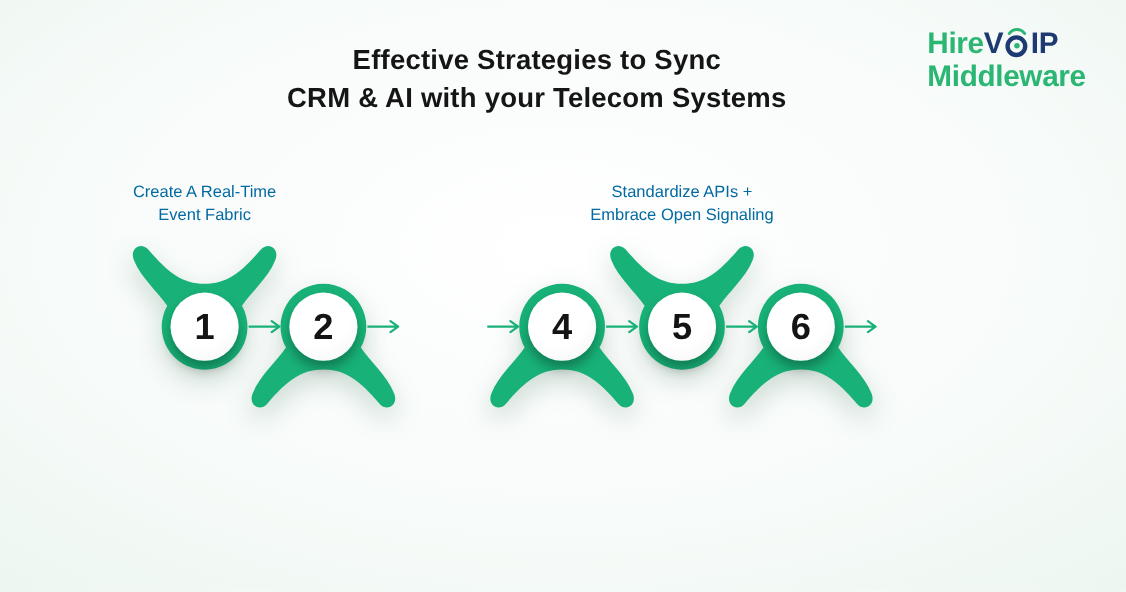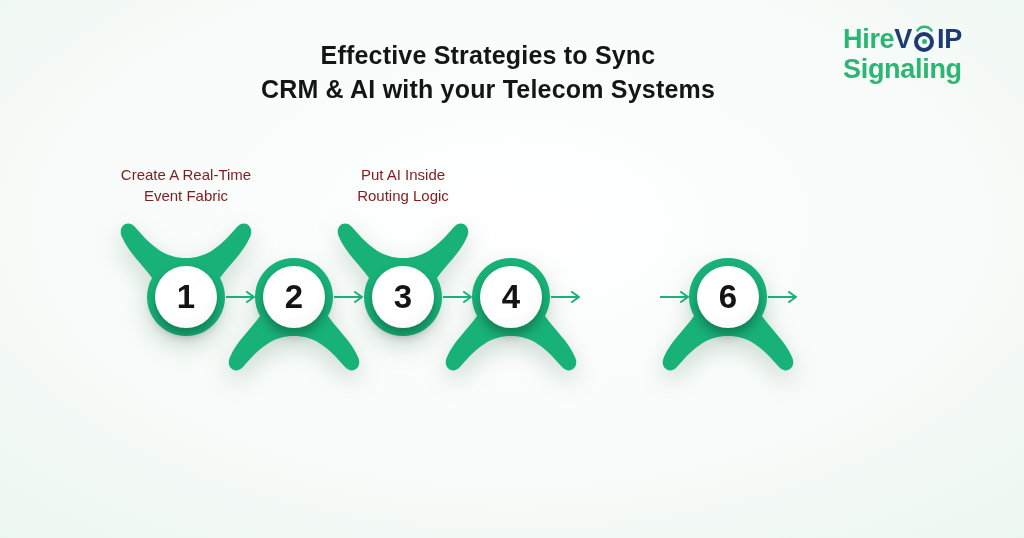--- a/index.html
+++ b/index.html
@@ -52,21 +52,21 @@
     position:absolute; left:79px; top:106px; width:62px; height:62px;
     border-radius:50%; z-index:3;
     background:radial-gradient(circle at 38% 30%, #ffffff 55%, #f1f2f1 100%);
     box-shadow:0 7px 11px rgba(0,0,0,.30);
     display:flex; align-items:center; justify-content:center;
   }
   .num { font-size:33px; font-weight:bold; color:#141414; }
 
   .label {
     position:absolute; left:0; width:220px; text-align:center;
-    white-space:pre-line; font-size:15px; line-height:21px; color:#7f1d1d;
+    white-space:pre-line; font-size:15px; line-height:21px; color:#0369a1;
     z-index:2;
   }
   .up   .label { top:4px; }
   .down .label { top:232px; }
 
   
   .arrow { position:absolute; top:291px; z-index:2; }
   .a1{left:226px} .a2{left:334px} .a3{left:443px}
   .a4{left:551px} .a5{left:660px} .a6{left:768px}
   .arrow svg { display:block; }
@@ -85,21 +85,21 @@
         <span class="navy">V</span>
         <span class="logo-o">
           <span class="ring"></span>
           <span class="dot"></span>
           <svg width="19" height="13" viewBox="0 0 19 13">
             <path d="M2.5 8.5 A8.5 8.5 0 0 1 16.5 8.5" stroke="#2bb673" stroke-width="2.6" fill="none" stroke-linecap="round"></path>
           </svg>
         </span>
         <span class="navy">IP</span>
     </div>
-    <div class="logo-line2">Signaling</div>
+    <div class="logo-line2">Middleware</div>
   </div>
 
   <div class="unit up u1">
     <div class="label">Create A Real-Time
 Event Fabric</div>
     <svg class="shape" viewBox="0 0 150 115">
       <path d="M11 16 C6 5,17 -2,24 6 C42 27,55 37,75 37 C95 37,108 27,126 6 C133 -2,144 5,139 16 C133 31,117 45,109 57 A39 39 0 1 1 41 57 C33 45,17 31,11 16 Z"></path>
     </svg>
     <div class="circle">
         <span class="num">1</span>
@@ -110,42 +110,42 @@
     <svg class="shape" viewBox="0 0 150 115">
       <g transform="translate(0,115) scale(1,-1)">
         <path d="M11 16 C6 5,17 -2,24 6 C42 27,55 37,75 37 C95 37,108 27,126 6 C133 -2,144 5,139 16 C133 31,117 45,109 57 A39 39 0 1 1 41 57 C33 45,17 31,11 16 Z"></path>
       </g>
     </svg>
     <div class="circle">
         <span class="num">2</span>
       </div>
   </div>
 
-  <div class="unit up u3">
-    <div class="label">Put AI Inside
-Routing Logic</div>
-    <svg class="shape" viewBox="0 0 150 115">
-      <path d="M11 16 C6 5,17 -2,24 6 C42 27,55 37,75 37 C95 37,108 27,126 6 C133 -2,144 5,139 16 C133 31,117 45,109 57 A39 39 0 1 1 41 57 C33 45,17 31,11 16 Z"></path>
-    </svg>
-    <div class="circle">
-        <span class="num">3</span>
-      </div>
-  </div>
 
   <div class="unit down u4">
     <svg class="shape" viewBox="0 0 150 115">
       <g transform="translate(0,115) scale(1,-1)">
         <path d="M11 16 C6 5,17 -2,24 6 C42 27,55 37,75 37 C95 37,108 27,126 6 C133 -2,144 5,139 16 C133 31,117 45,109 57 A39 39 0 1 1 41 57 C33 45,17 31,11 16 Z"></path>
       </g>
     </svg>
     <div class="circle">
         <span class="num">4</span>
       </div>
   </div>
 
+  <div class="unit up u5">
+    <div class="label">Standardize APIs +
+Embrace Open Signaling</div>
+    <svg class="shape" viewBox="0 0 150 115">
+      <path d="M11 16 C6 5,17 -2,24 6 C42 27,55 37,75 37 C95 37,108 27,126 6 C133 -2,144 5,139 16 C133 31,117 45,109 57 A39 39 0 1 1 41 57 C33 45,17 31,11 16 Z"></path>
+    </svg>
+    <div class="circle">
+        <span class="num">5</span>
+      </div>
+  </div>
 
   <div class="unit down u6">
     <svg class="shape" viewBox="0 0 150 115">
       <g transform="translate(0,115) scale(1,-1)">
         <path d="M11 16 C6 5,17 -2,24 6 C42 27,55 37,75 37 C95 37,108 27,126 6 C133 -2,144 5,139 16 C133 31,117 45,109 57 A39 39 0 1 1 41 57 C33 45,17 31,11 16 Z"></path>
       </g>
     </svg>
     <div class="circle">
         <span class="num">6</span>
       </div>

